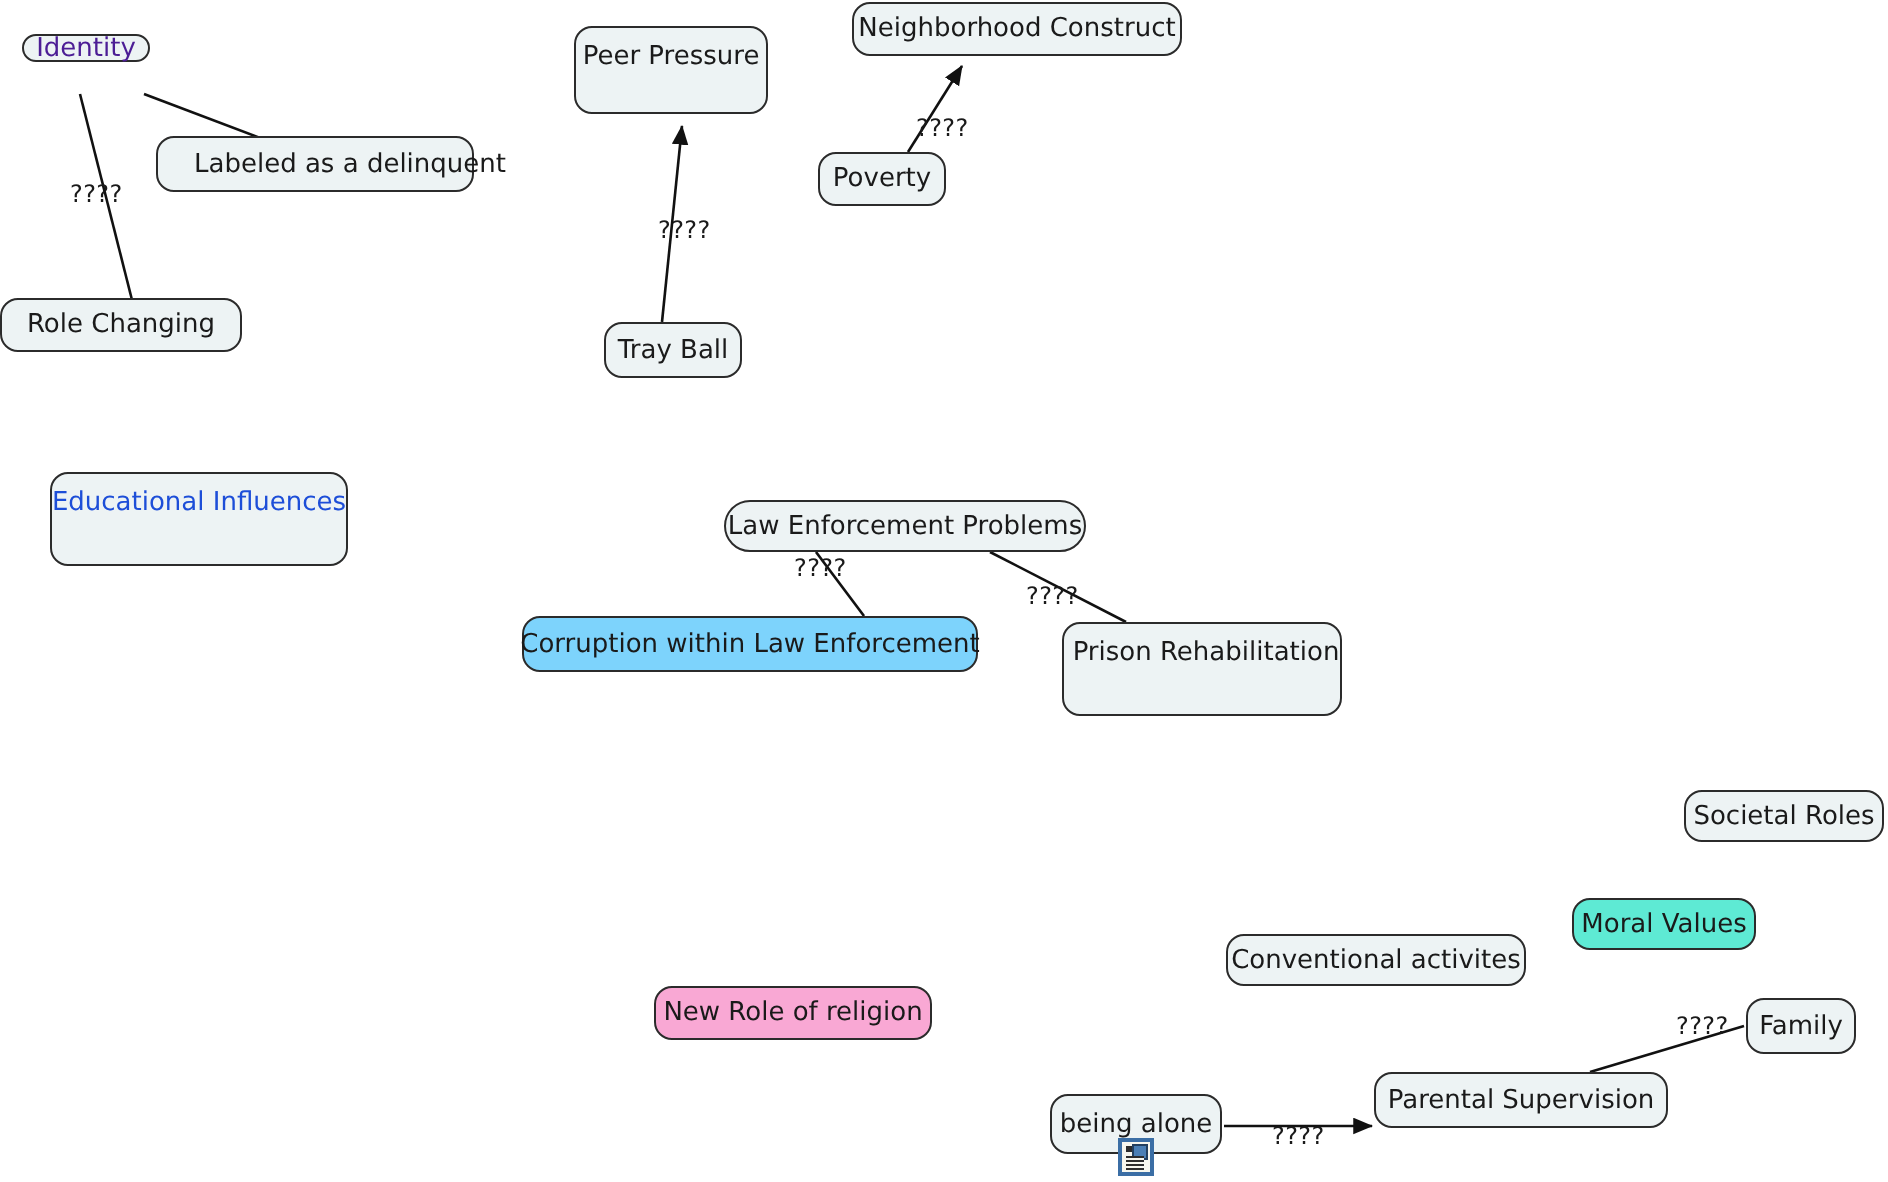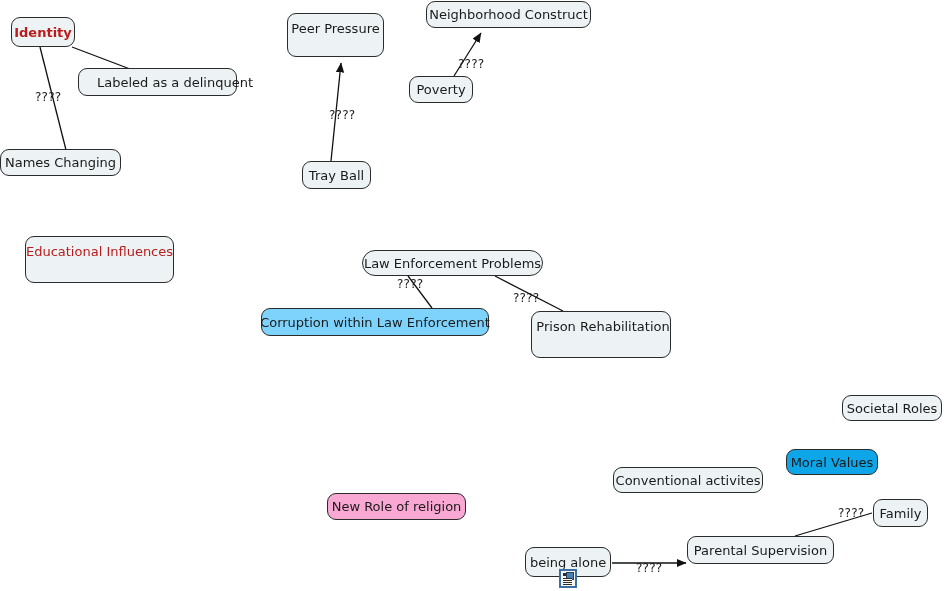--- a/index.html
+++ b/index.html
@@ -109,57 +109,57 @@
         <line x1="331" y1="161" x2="341" y2="63" marker-end="url(#arrowhead)"></line>
         <line x1="454" y1="76" x2="481" y2="33" marker-end="url(#arrowhead)"></line>
         <line x1="408" y1="276" x2="432" y2="308"></line>
         <line x1="495" y1="276" x2="563" y2="311"></line>
         <line x1="795" y1="536" x2="872" y2="513"></line>
         <line x1="612" y1="563" x2="686" y2="563" marker-end="url(#arrowhead)"></line>
       </g>
   </svg>
 
   <div id="node-layer">
-      <div class="node" style="left: 11px; top: 17px; width: 64px; height: 30px; background: rgb(237, 243, 244); border-color: rgb(43, 43, 43); color: #b91c1c; font-weight: bold;">
+      <div class="node" style="left: 11px; top: 17px; width: 64px; height: 14px; background: rgb(237, 243, 244); border-color: rgb(43, 43, 43); color: #4c1d95;">
         <span>Identity</span>
       </div>
       <div class="node" style="left: 78px; top: 68px; width: 159px; height: 28px; background: rgb(237, 243, 244); border-color: rgb(43, 43, 43); color: rgb(26, 26, 26); padding-left: 44px;">
         <span>Labeled as a delinquent</span>
       </div>
       <div class="node" style="left: 0px; top: 149px; width: 121px; height: 27px; background: rgb(237, 243, 244); border-color: rgb(43, 43, 43); color: rgb(26, 26, 26);">
-        <span>Names Changing</span>
+        <span>Role Changing</span>
       </div>
       <div class="node top-label" style="left: 287px; top: 13px; width: 97px; height: 44px; background: rgb(237, 243, 244); border-color: rgb(43, 43, 43); color: rgb(26, 26, 26);">
         <span>Peer Pressure</span>
       </div>
       <div class="node" style="left: 302px; top: 161px; width: 69px; height: 28px; background: rgb(237, 243, 244); border-color: rgb(43, 43, 43); color: rgb(26, 26, 26);">
         <span>Tray Ball</span>
       </div>
       <div class="node" style="left: 406px; top: 1px; width: 165px; height: 27px; background: rgb(237, 243, 244); border-color: rgb(43, 43, 43); color: rgb(26, 26, 26); margin-left: 20px;">
         <span>Neighborhood Construct</span>
       </div>
       <div class="node" style="left: 409px; top: 76px; width: 64px; height: 27px; background: rgb(237, 243, 244); border-color: rgb(43, 43, 43); color: rgb(26, 26, 26);">
         <span>Poverty</span>
       </div>
-      <div class="node top-label" style="left: 25px; top: 236px; width: 149px; height: 47px; background: rgb(237, 243, 244); border-color: rgb(43, 43, 43); color: #b91c1c;">
+      <div class="node top-label" style="left: 25px; top: 236px; width: 149px; height: 47px; background: rgb(237, 243, 244); border-color: rgb(43, 43, 43); color: #1d4ed8;">
         <span>Educational Influences</span>
       </div>
       <div class="node" style="left: 362px; top: 250px; width: 181px; height: 26px; background: rgb(237, 243, 244); border-color: rgb(43, 43, 43); color: rgb(26, 26, 26); border-radius: 13px;">
         <span>Law Enforcement Problems</span>
       </div>
       <div class="node" style="left: 261px; top: 308px; width: 228px; height: 28px; background: #7dd3fc; border-color: rgb(43, 43, 43); color: rgb(26, 26, 26);">
         <span>Corruption within Law Enforcement</span>
       </div>
       <div class="node top-label" style="left: 531px; top: 311px; width: 140px; height: 47px; background: rgb(237, 243, 244); border-color: rgb(43, 43, 43); color: rgb(26, 26, 26); padding-left: 13px;">
         <span>Prison Rehabilitation</span>
       </div>
       <div class="node" style="left: 842px; top: 395px; width: 100px; height: 26px; background: rgb(237, 243, 244); border-color: rgb(43, 43, 43); color: rgb(26, 26, 26);">
         <span>Societal Roles</span>
       </div>
-      <div class="node" style="left: 786px; top: 449px; width: 92px; height: 26px; background: #0ea5e9; border-color: rgb(43, 43, 43); color: rgb(26, 26, 26);">
+      <div class="node" style="left: 786px; top: 449px; width: 92px; height: 26px; background: #5eead4; border-color: rgb(43, 43, 43); color: rgb(26, 26, 26);">
         <span>Moral Values</span>
       </div>
       <div class="node" style="left: 613px; top: 467px; width: 150px; height: 26px; background: rgb(237, 243, 244); border-color: rgb(43, 43, 43); color: rgb(26, 26, 26);">
         <span>Conventional activites</span>
       </div>
       <div class="node" style="left: 327px; top: 493px; width: 139px; height: 27px; background: #f9a8d4; border-color: rgb(43, 43, 43); color: rgb(26, 26, 26);">
         <span>New Role of religion</span>
       </div>
       <div class="node" style="left: 873px; top: 499px; width: 55px; height: 28px; background: rgb(237, 243, 244); border-color: rgb(43, 43, 43); color: rgb(26, 26, 26);">
         <span>Family</span>

